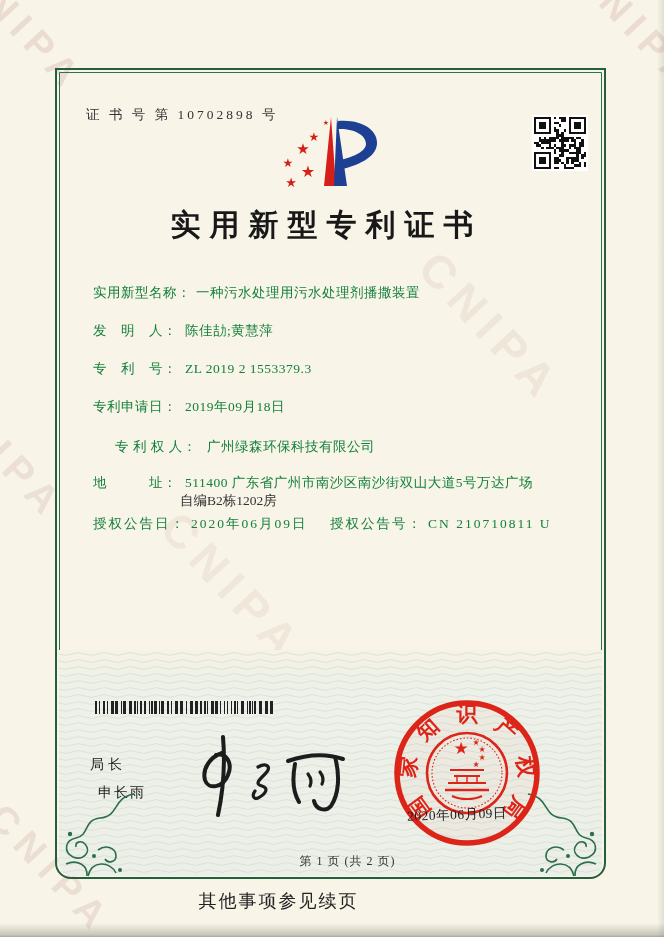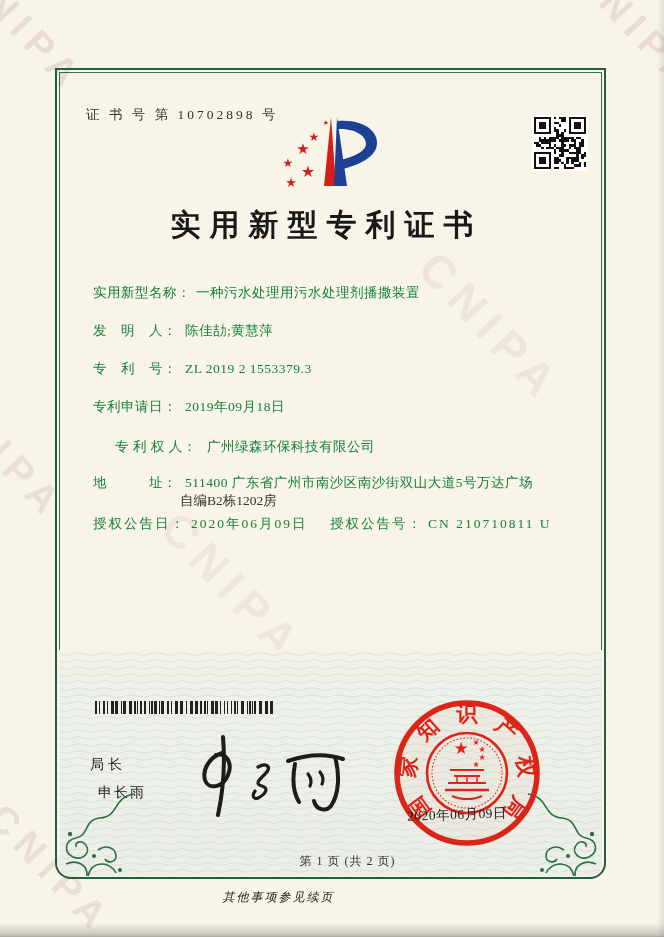--- a/index.html
+++ b/index.html
@@ -68,21 +68,21 @@
     text-align:justify;
   }
   .paras p{margin:0;text-indent:2em;}
   .barcode{left:95px;top:701px;width:178px;height:13px;}
   .signer-title{left:90px;top:756px;font-size:14px;letter-spacing:4px;color:#222;}
   .signer-name{left:98px;top:784px;font-size:14px;letter-spacing:2px;color:#222;}
   .signature{left:192px;top:733px;width:165px;height:86px;}
   .seal{left:382px;top:688px;width:170px;height:170px;}
   .seal-date{left:407px;top:806px;font-size:13.5px;color:#1c1c1c;letter-spacing:.5px;transform:rotate(-2deg);}
   .page-info{left:72px;top:853px;width:551px;text-align:center;font-size:12px;color:#333;letter-spacing:1px;}
-  .cont-note{left:0;top:889px;width:557px;text-align:center;font-size:12px;color:#222;letter-spacing:2px;font-style:italic;}
+  .cont-note{left:0;top:889px;width:557px;text-align:center;font-size:18px;color:#222;letter-spacing:2px;}
   .ornament{width:82px;height:88px;}
   .orn-left{left:58px;top:790px;}
   .orn-right{left:522px;top:790px;transform:scaleX(-1);}
 </style>
 </head>
 <body>
 
 <div class="abs wm wm-tl">CNIPA</div>
 <div class="abs wm wm-tr">CNIPA</div>
 <div class="abs wm wm-midright">CNIPA</div>

